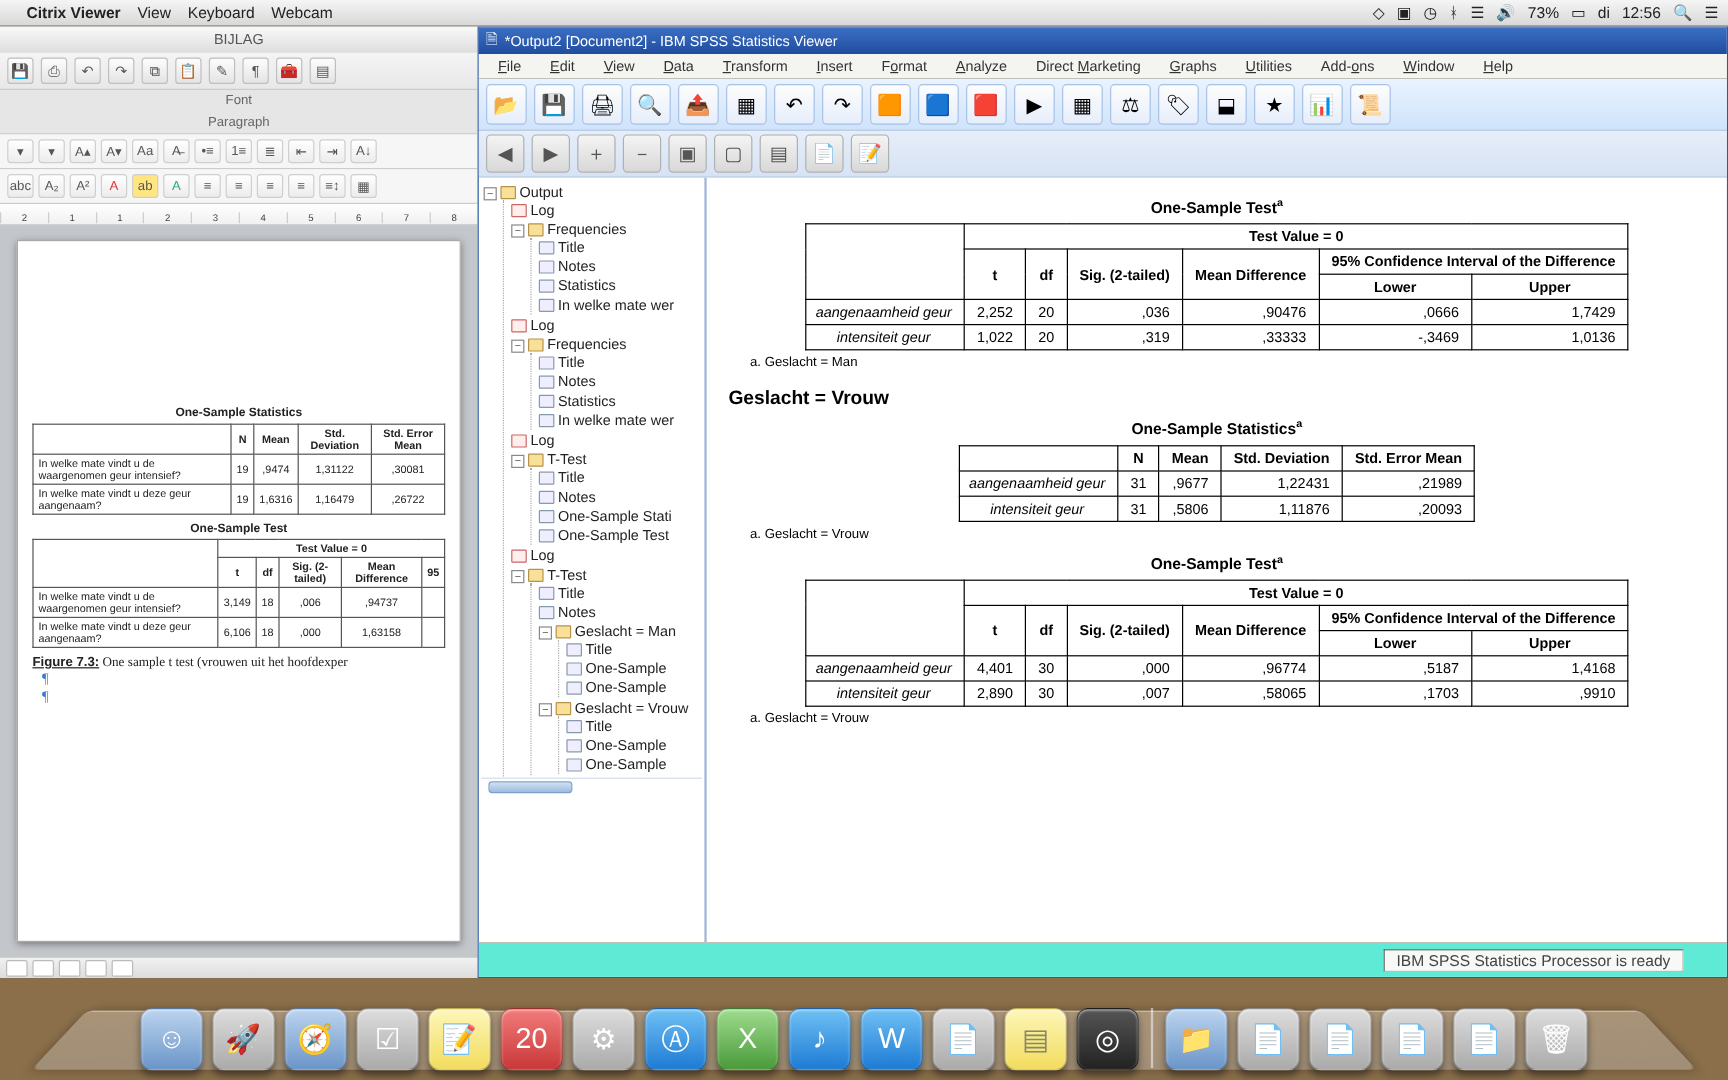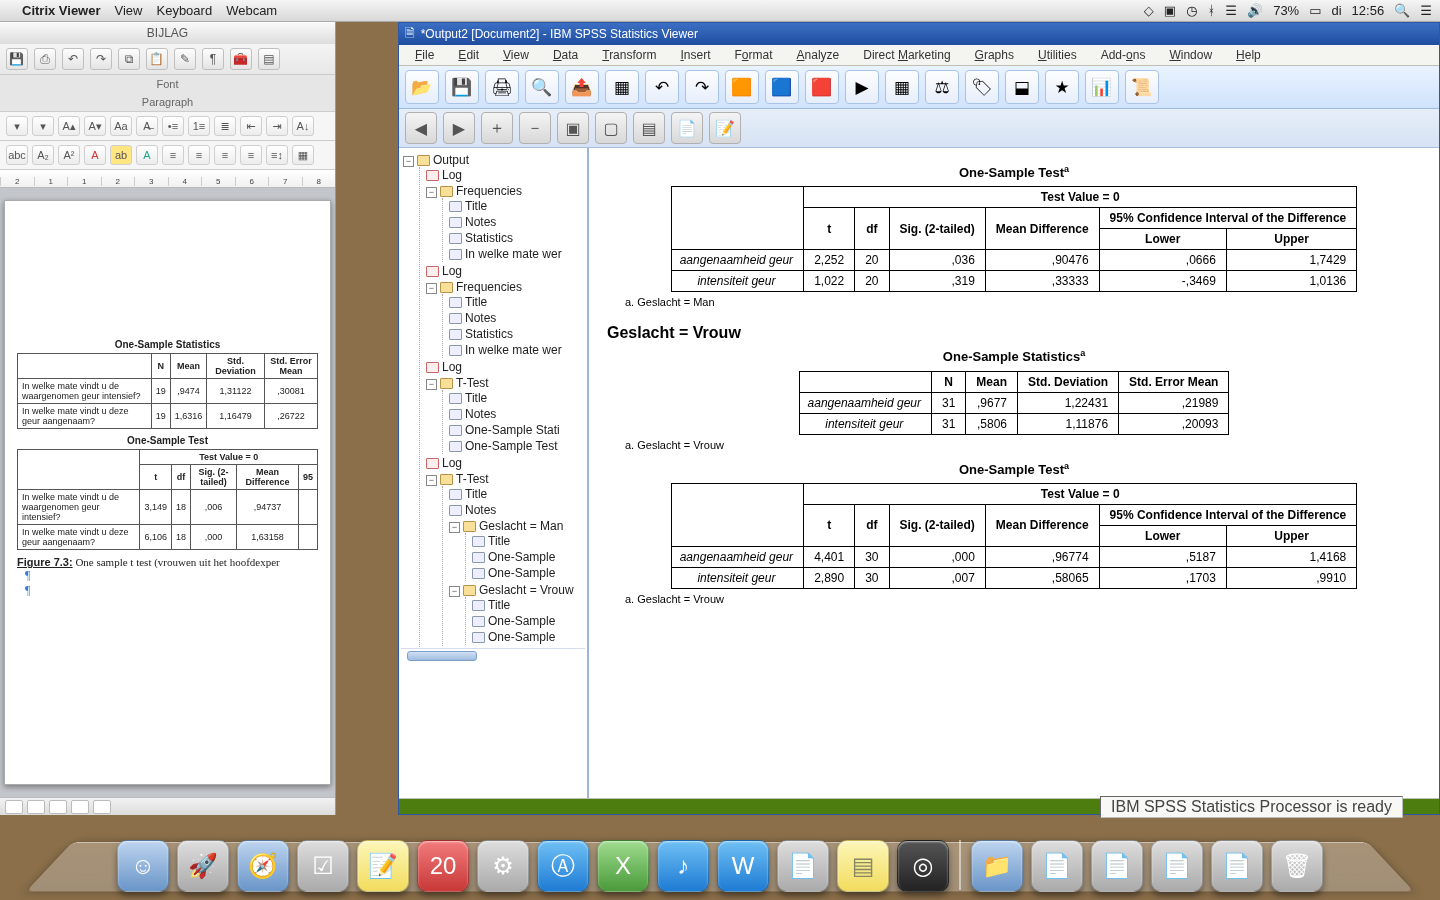--- a/index.html
+++ b/index.html
@@ -8,21 +8,21 @@
 
 .macbar { position:absolute; top:0; left:0; right:0; height:22px;
   background:linear-gradient(#f5f5f5,#d8d8d8); display:flex; align-items:center;
   padding:0 8px; font-size:13px; color:#222; z-index:50; border-bottom:1px solid #aaa;}
 .macbar .left, .macbar .right { display:flex; align-items:center; gap:14px; }
 .macbar .right { margin-left:auto; gap:10px; }
 .macbar .apple { font-size:14px; }
 .macbar b { font-weight:bold; }
 
 
-.word { position:absolute; left:0; top:22px; width:336px; bottom:85px; background:#e9e9e9;
+.word { position:absolute; left:0; top:22px; width:399px; bottom:85px; background:#e9e9e9;
   display:flex; flex-direction:column; border-right:1px solid #999; overflow:hidden;}
 .word-title { height:22px; background:linear-gradient(#fafafa,#ddd); display:flex;
   align-items:center; justify-content:center; font-size:12px; color:#555;}
 .word-tool { background:linear-gradient(#f4f4f4,#e8e8e8); border-bottom:1px solid #ccc; padding:4px 6px; display:flex; gap:6px;}
 .tbtn { width:22px; height:22px; background:linear-gradient(#fdfdfd,#e4e4e4);
   border:1px solid #bfbfbf; border-radius:3px; display:flex; align-items:center; justify-content:center; font-size:12px; color:#555;}
 .tabbar { display:flex; background:#e6e6e6; border-bottom:1px solid #bbb; font-size:12px;}
 .tabbar div { padding:5px 14px; border-right:1px solid #ccc; color:#444;}
 .tabbar .active { background:#f6f6f6; color:#7a39c6; font-weight:500;}
 .group-hdr { display:flex; background:#e6e6e6; font-size:11px; color:#666; border-bottom:1px solid #ccc;flex-direction:column;}
@@ -79,22 +79,22 @@
 .content { flex:1; overflow:auto; background:#fff; padding:10px 18px; font-size:12px; color:#000;}
 .ctitle { text-align:center; font-weight:bold; font-size:13px; margin:6px 0;}
 .sup { font-size:9px; vertical-align:super;}
 .spsstbl { border-collapse:collapse; margin:0 auto; font-size:12px;}
 .spsstbl th,.spsstbl td { border:1px solid #000; padding:3px 10px; text-align:center;}
 .spsstbl td.l{ text-align:center; padding-left:8px;font-style:italic;}
 .spsstbl td.r{ text-align:right; padding-right:10px;}
 .spsstbl .nob{border:none;}
 .note { font-size:11px; margin:4px 0 10px 18px;}
 .heading { font-weight:bold; font-size:16px; margin:16px 0 6px;}
-.spss-status { height:16px; background:#4d7c0f; border-top:1px solid #c0c0b8; display:flex;
-  align-items:center; font-size:16px; color:#444; padding:0 6px;}
+.spss-status { height:29px; background:#5eead4; border-top:1px solid #c0c0b8; display:flex;
+  align-items:center; font-size:13px; color:#444; padding:0 6px;}
 .spss-status .box { margin-left:auto; border:1px inset #bbb; padding:1px 10px; background:#f8f8f6;}
 .hscroll { height:16px; background:#fff; border-top:1px solid #d4dced; position:relative;}
 .hscroll .thumb { position:absolute; left:6px; top:2px; width:70px; height:10px;
   background:linear-gradient(#d1e0f3,#9ebce0); border:1px solid #7da0c9; border-radius:3px;}
 
 
 .dock { position:absolute; left:0; right:0; bottom:0; height:85px; display:flex;
   align-items:flex-end; justify-content:center;}
 .dockbg { position:absolute; bottom:4px; left:50px; right:50px; height:60px;
   background:linear-gradient(rgba(255,255,255,.25),rgba(200,200,200,.35));

